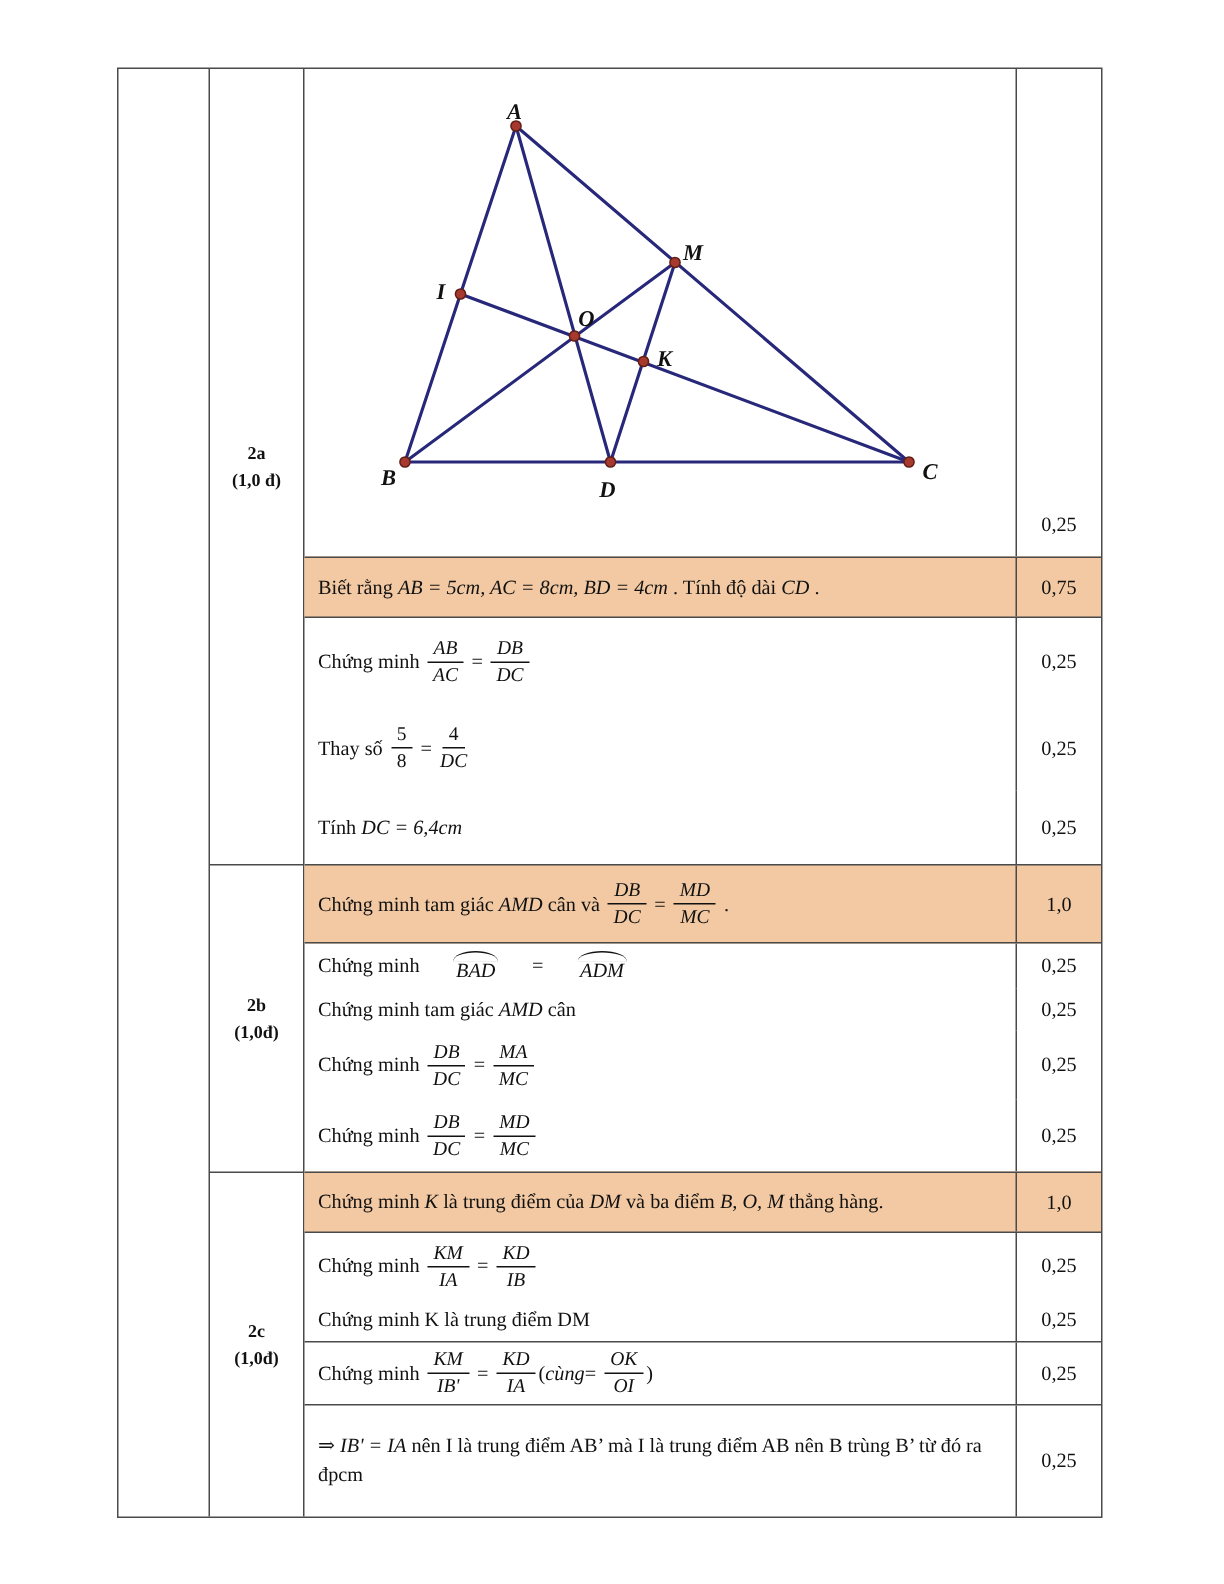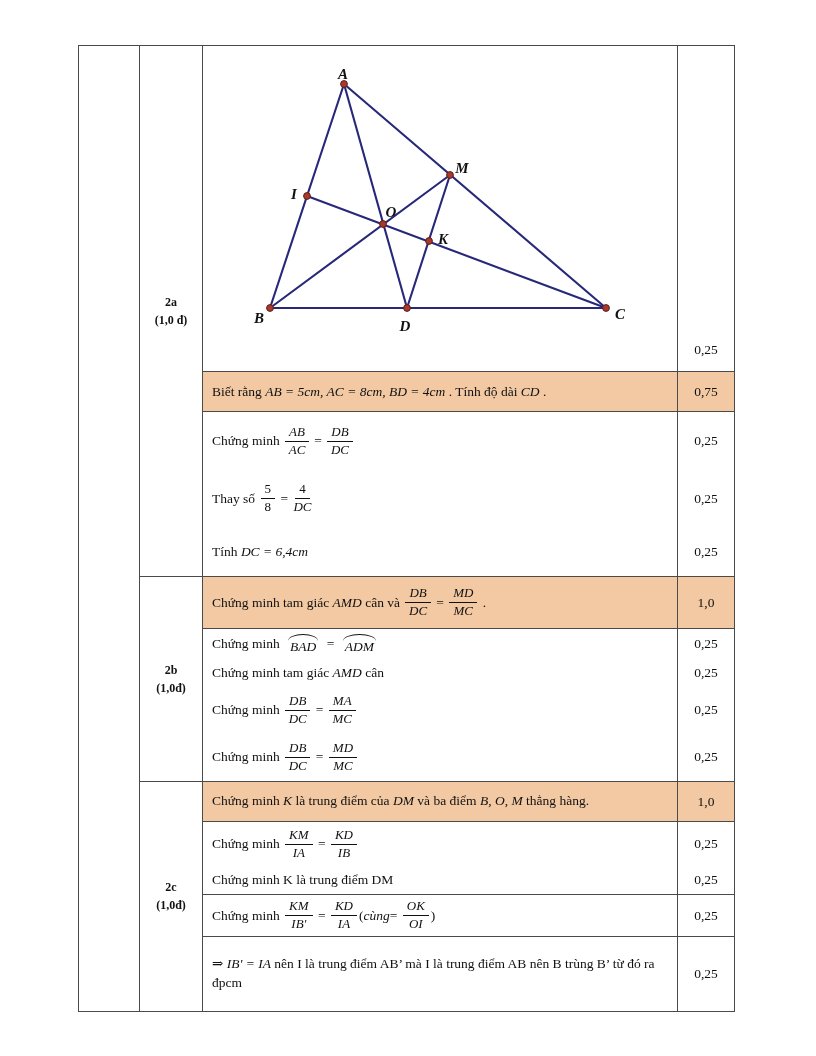--- a/index.html
+++ b/index.html
@@ -31,21 +31,21 @@
   .line{display:flex;box-sizing:border-box;flex:none;align-items:stretch;}
   .mline{display:flex;align-items:center;padding-left:9px;font-size:13.5px;width:100%;box-sizing:border-box;}
   .mline .seg-t{white-space:pre;}
   .para{display:block;padding:3px 12px 3px 9px;font-size:13.5px;line-height:1.4;width:100%;box-sizing:border-box;align-self:center;}
   .m{font-style:italic;white-space:pre;}
   .frac{display:inline-flex;flex-direction:column;align-items:center;line-height:1.12;
       font-size:13px;margin:0 2px;vertical-align:middle;}
   .frac .num{padding:0 4px 1px;border-bottom:1.2px solid #111;}
   .frac .den{padding-top:1px;}
   .frac .it{font-style:italic;}
-  .arc{position:relative;font-style:italic;padding:5px 3px 0;margin:0 4px;white-space:pre;}
+  .arc{position:relative;font-style:italic;padding:5px 3px 0;margin:0 18px;white-space:pre;}
   .arc::before{content:"";position:absolute;left:1px;right:1px;top:0;height:6px;
       border-top:1.5px solid #111;border-radius:50% 50% 0 0 / 100% 100% 0 0;}
   .fig-wrap{display:block;width:100%;height:100%;position:relative;}
   .caption{position:absolute;left:0;right:0;bottom:9px;text-align:center;font-size:13.5px;}
   svg text{font-family:"Liberation Serif","DejaVu Serif",serif;font-weight:bold;font-style:italic;font-size:15px;fill:#111;}
 </style>
 </head>
 <body>
 
 <div class="table">

